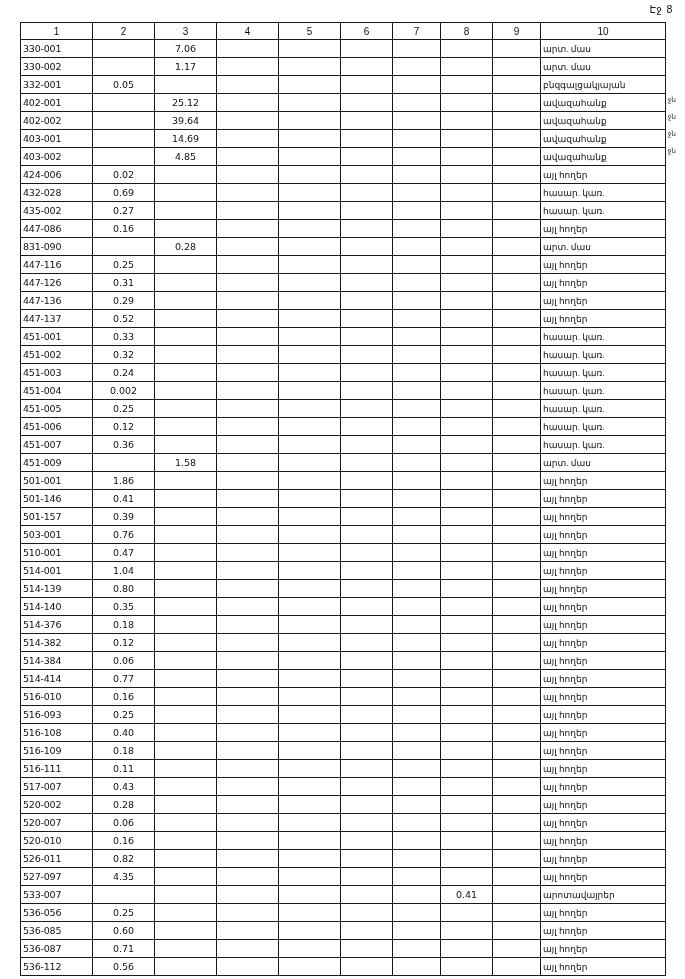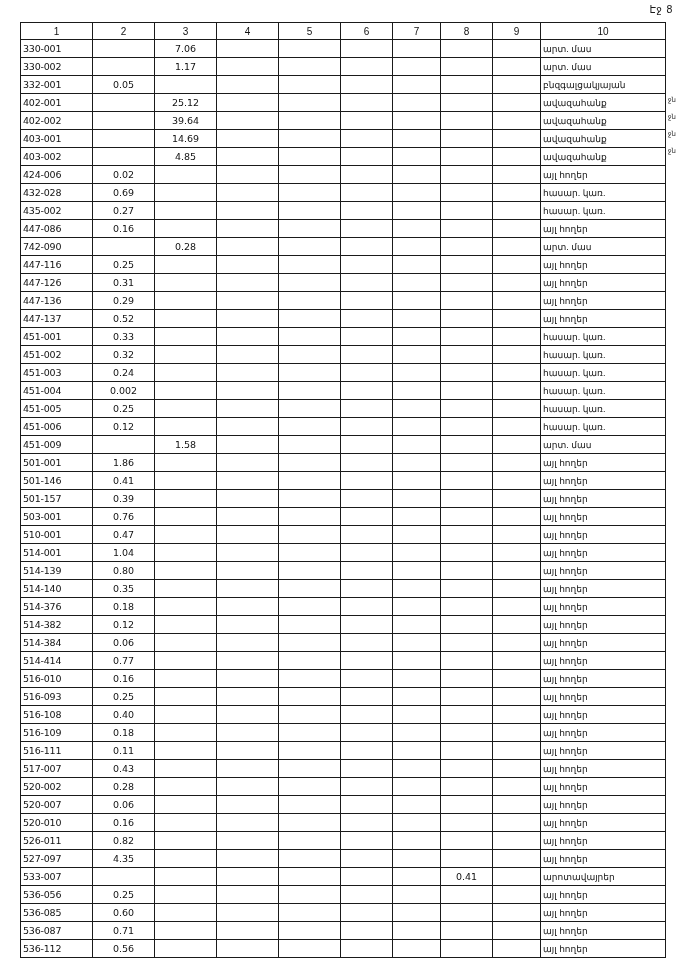--- a/index.html
+++ b/index.html
@@ -79,21 +79,21 @@
   }
   td.num {
     text-align: center;
     font-size: 9.5px;
     font-family: "DejaVu Sans", sans-serif;
   }
   td.note {
     text-align: left;
     padding-left: 4px;
     font-size: 9px;
-    font-family: Liberation Sans, sans-serif;
+    font-family: Liberation Serif, serif;
     color: #121212;
   }
   .margin-notes {
     position: absolute;
     right: 0px;
     top: 22px;
     width: 18px;
     font-size: 7px;
     font-family: "DejaVu Sans", sans-serif;
     color: #333;
@@ -266,21 +266,21 @@
             <td class="num"></td>
             <td class="num"></td>
             <td class="num"></td>
             <td class="num"></td>
             <td class="num"></td>
             <td class="num"></td>
             <td class="num"></td>
             <td class="note">այլ հողեր</td>
           </tr>
           <tr>
-            <td class="code">742-090</td>
+            <td class="code">831-090</td>
             <td class="num"></td>
             <td class="num">0.28</td>
             <td class="num"></td>
             <td class="num"></td>
             <td class="num"></td>
             <td class="num"></td>
             <td class="num"></td>
             <td class="num"></td>
             <td class="note">արտ. մաս</td>
           </tr>
@@ -388,20 +388,32 @@
             <td class="num"></td>
             <td class="num"></td>
             <td class="num"></td>
             <td class="num"></td>
             <td class="num"></td>
             <td class="note">հասար. կառ.</td>
           </tr>
           <tr>
             <td class="code">451-006</td>
             <td class="num">0.12</td>
+            <td class="num"></td>
+            <td class="num"></td>
+            <td class="num"></td>
+            <td class="num"></td>
+            <td class="num"></td>
+            <td class="num"></td>
+            <td class="num"></td>
+            <td class="note">հասար. կառ.</td>
+          </tr>
+          <tr>
+            <td class="code">451-007</td>
+            <td class="num">0.36</td>
             <td class="num"></td>
             <td class="num"></td>
             <td class="num"></td>
             <td class="num"></td>
             <td class="num"></td>
             <td class="num"></td>
             <td class="num"></td>
             <td class="note">հասար. կառ.</td>
           </tr>
           <tr>

